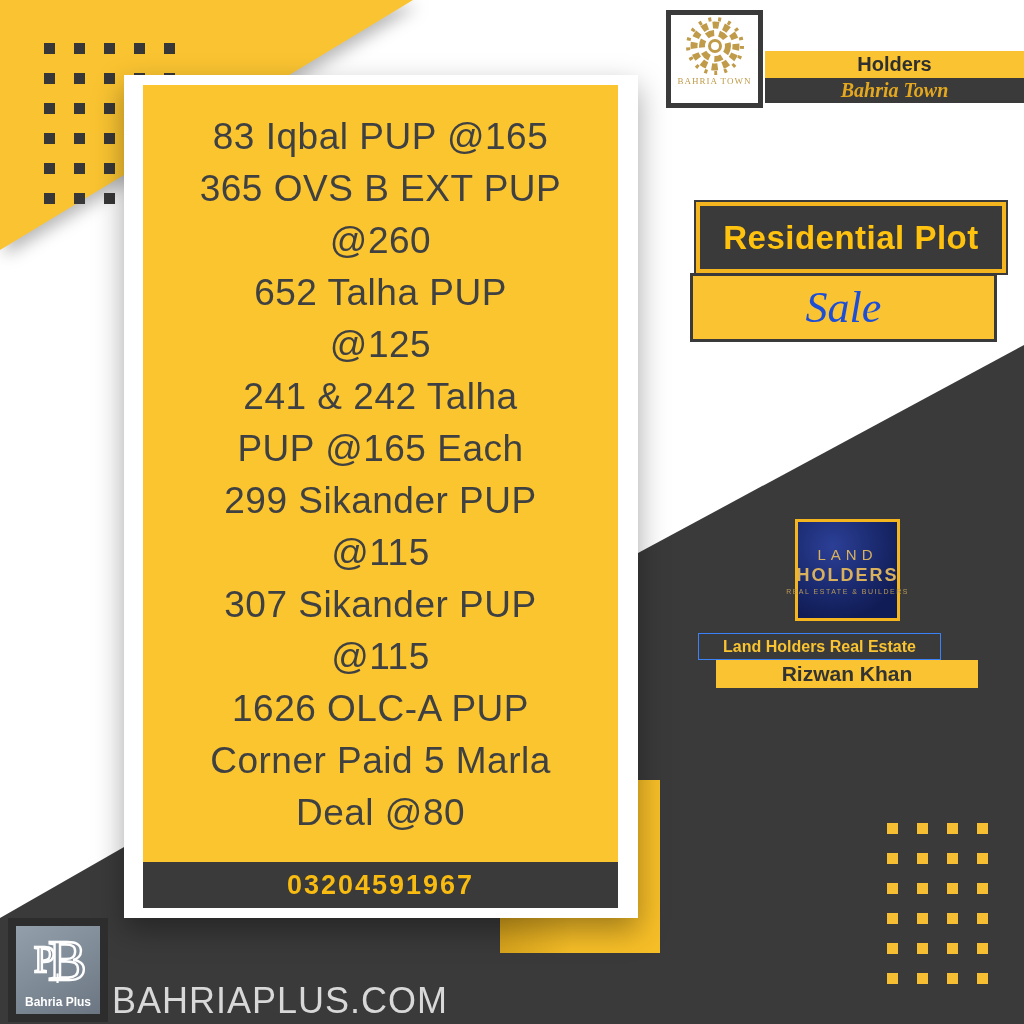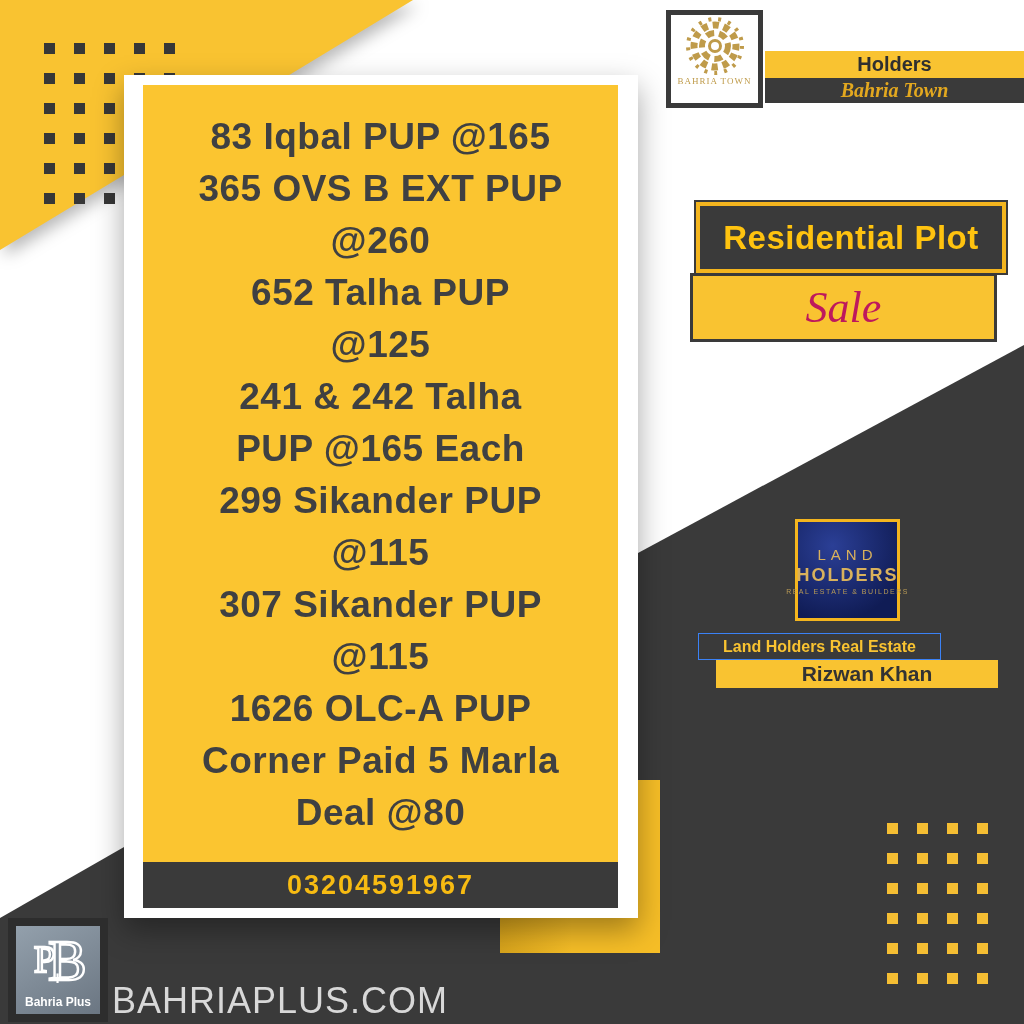--- a/index.html
+++ b/index.html
@@ -22,21 +22,21 @@
   #dotsBR .dot{background:#F5BE33;}
   .offset-rect{position:absolute;left:500px;top:780px;width:160px;height:173px;
     background:linear-gradient(90deg,#D8A41C,#F6BE27 45%);}
   
   .card{position:absolute;left:124px;top:75px;width:514px;height:843px;
     background:#ffffff;box-shadow:0 12px 28px rgba(0,0,0,.35);}
   .card-yellow{position:absolute;left:19px;right:20px;top:10px;bottom:56px;
     background:#FBC530;display:flex;flex-direction:column;justify-content:flex-start;
     padding-top:26px;box-sizing:border-box;}
   .card-line{height:52px;display:flex;align-items:center;justify-content:center;
-    font-size:37px;font-weight:bold;color:#3F4042;letter-spacing:.5px;white-space:nowrap;}
+    font-size:37px;font-weight:normal;color:#3F4042;letter-spacing:.5px;white-space:nowrap;}
   .phone-bar{position:absolute;left:19px;right:20px;bottom:10px;height:46px;
     background:#3A3A3A;display:flex;align-items:center;justify-content:center;}
   .phone-text{font-size:27px;font-weight:bold;color:#F7BB12;letter-spacing:2px;}
   
   .bt-logo{position:absolute;left:666px;top:10px;width:97px;height:98px;background:#fff;
     border:5px solid #3A3A3A;box-sizing:border-box;display:flex;flex-direction:column;
     align-items:center;justify-content:flex-start;z-index:3;}
   .bt-caption{font-size:9px;color:#BF9B4A;letter-spacing:1px;
     font-family:"Liberation Serif","DejaVu Serif",serif;margin-top:-5px;}
   .city-bar{position:absolute;left:765px;top:51px;width:259px;height:27px;background:#F9C331;
@@ -46,35 +46,35 @@
     display:flex;align-items:center;justify-content:center;z-index:2;}
   .brand-text{font-size:20px;font-style:italic;font-weight:bold;color:#E3A81F;
     font-family:"Liberation Serif","DejaVu Serif",serif;}
   
   .resplot{position:absolute;left:688px;top:202px;width:310px;height:71px;background:#3A3A3A;
     border:4px solid #F4B51E;box-shadow:0 0 0 2px #3A3A3A;box-sizing:border-box;
     display:flex;align-items:center;justify-content:center;margin-left:8px;}
   .resplot-text{font-size:33px;font-weight:bold;color:#FFC30F;letter-spacing:.5px;}
   .sale{position:absolute;left:690px;top:273px;width:307px;height:69px;background:#F9C331;
     border:3px solid #3A3A3A;box-sizing:border-box;display:flex;align-items:center;justify-content:center;}
-  .sale-text{font-size:44px;font-style:italic;color:#be185d;
+  .sale-text{font-size:44px;font-style:italic;color:#1d4ed8;
     font-family:"Liberation Serif","DejaVu Serif",serif;}
   
   .lh-logo{position:absolute;left:795px;top:519px;width:105px;height:102px;
     border:3px solid #F4B51E;box-sizing:border-box;
     background:radial-gradient(circle at 35% 25%,#2B3F96,#101C55 78%);
     display:flex;flex-direction:column;align-items:center;justify-content:center;gap:2px;}
   .lh-word1{font-size:15px;color:#D9B15C;letter-spacing:5px;}
   .lh-word2{font-size:18px;font-weight:bold;color:#D9B15C;letter-spacing:2px;}
   .lh-tag{font-size:7px;color:#B89A55;letter-spacing:1.5px;white-space:nowrap;}
   .lh-bar1{position:absolute;left:698px;top:633px;width:243px;height:27px;background:#3A3A3A;
     border:1px solid #3b82f6;box-sizing:border-box;display:flex;align-items:center;justify-content:center;}
   .lh-bar1-text{font-size:16px;font-weight:bold;color:#F9C331;}
   .lh-bar2{position:absolute;left:716px;top:660px;width:262px;height:28px;background:#F9C331;
-    display:flex;align-items:center;justify-content:center;padding-left:20px;}
+    display:flex;align-items:center;justify-content:center;}
   .lh-bar2-text{font-size:21px;font-weight:bold;color:#333333;}
   
   .bp-logo{position:absolute;left:8px;top:918px;width:100px;height:104px;background:#2D2D2D;
     display:flex;align-items:center;justify-content:center;}
   .bp-inner{width:84px;height:88px;background:linear-gradient(150deg,#93A0AC,#6B7682);
     position:relative;display:flex;flex-direction:column;align-items:center;
     justify-content:flex-end;padding-bottom:5px;box-sizing:border-box;}
   .bp-mono{position:absolute;top:0;left:0;right:0;height:62px;display:flex;
     align-items:center;justify-content:center;}
   .bp-label{font-size:12px;font-weight:bold;color:#ffffff;white-space:nowrap;}

